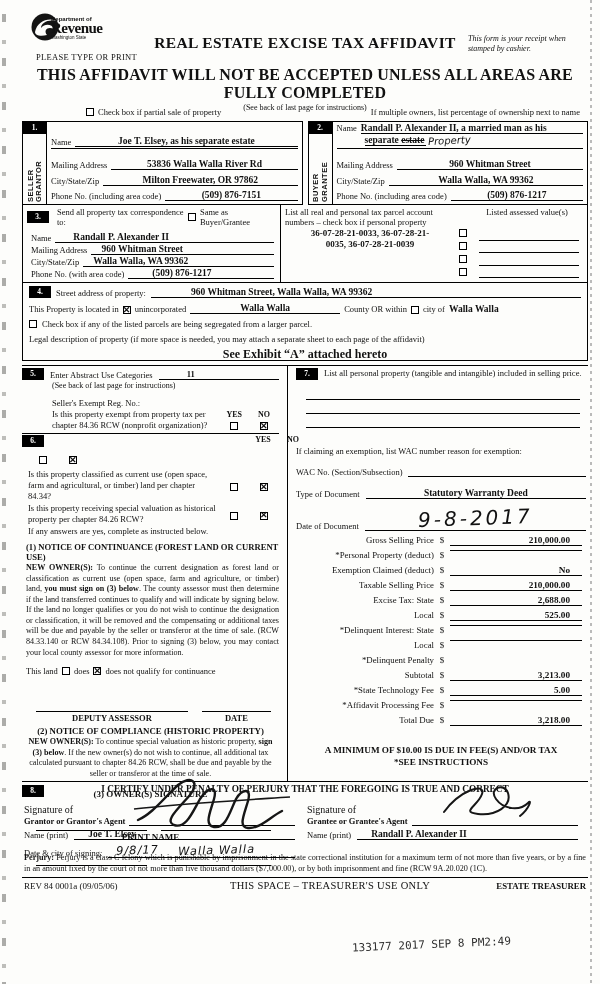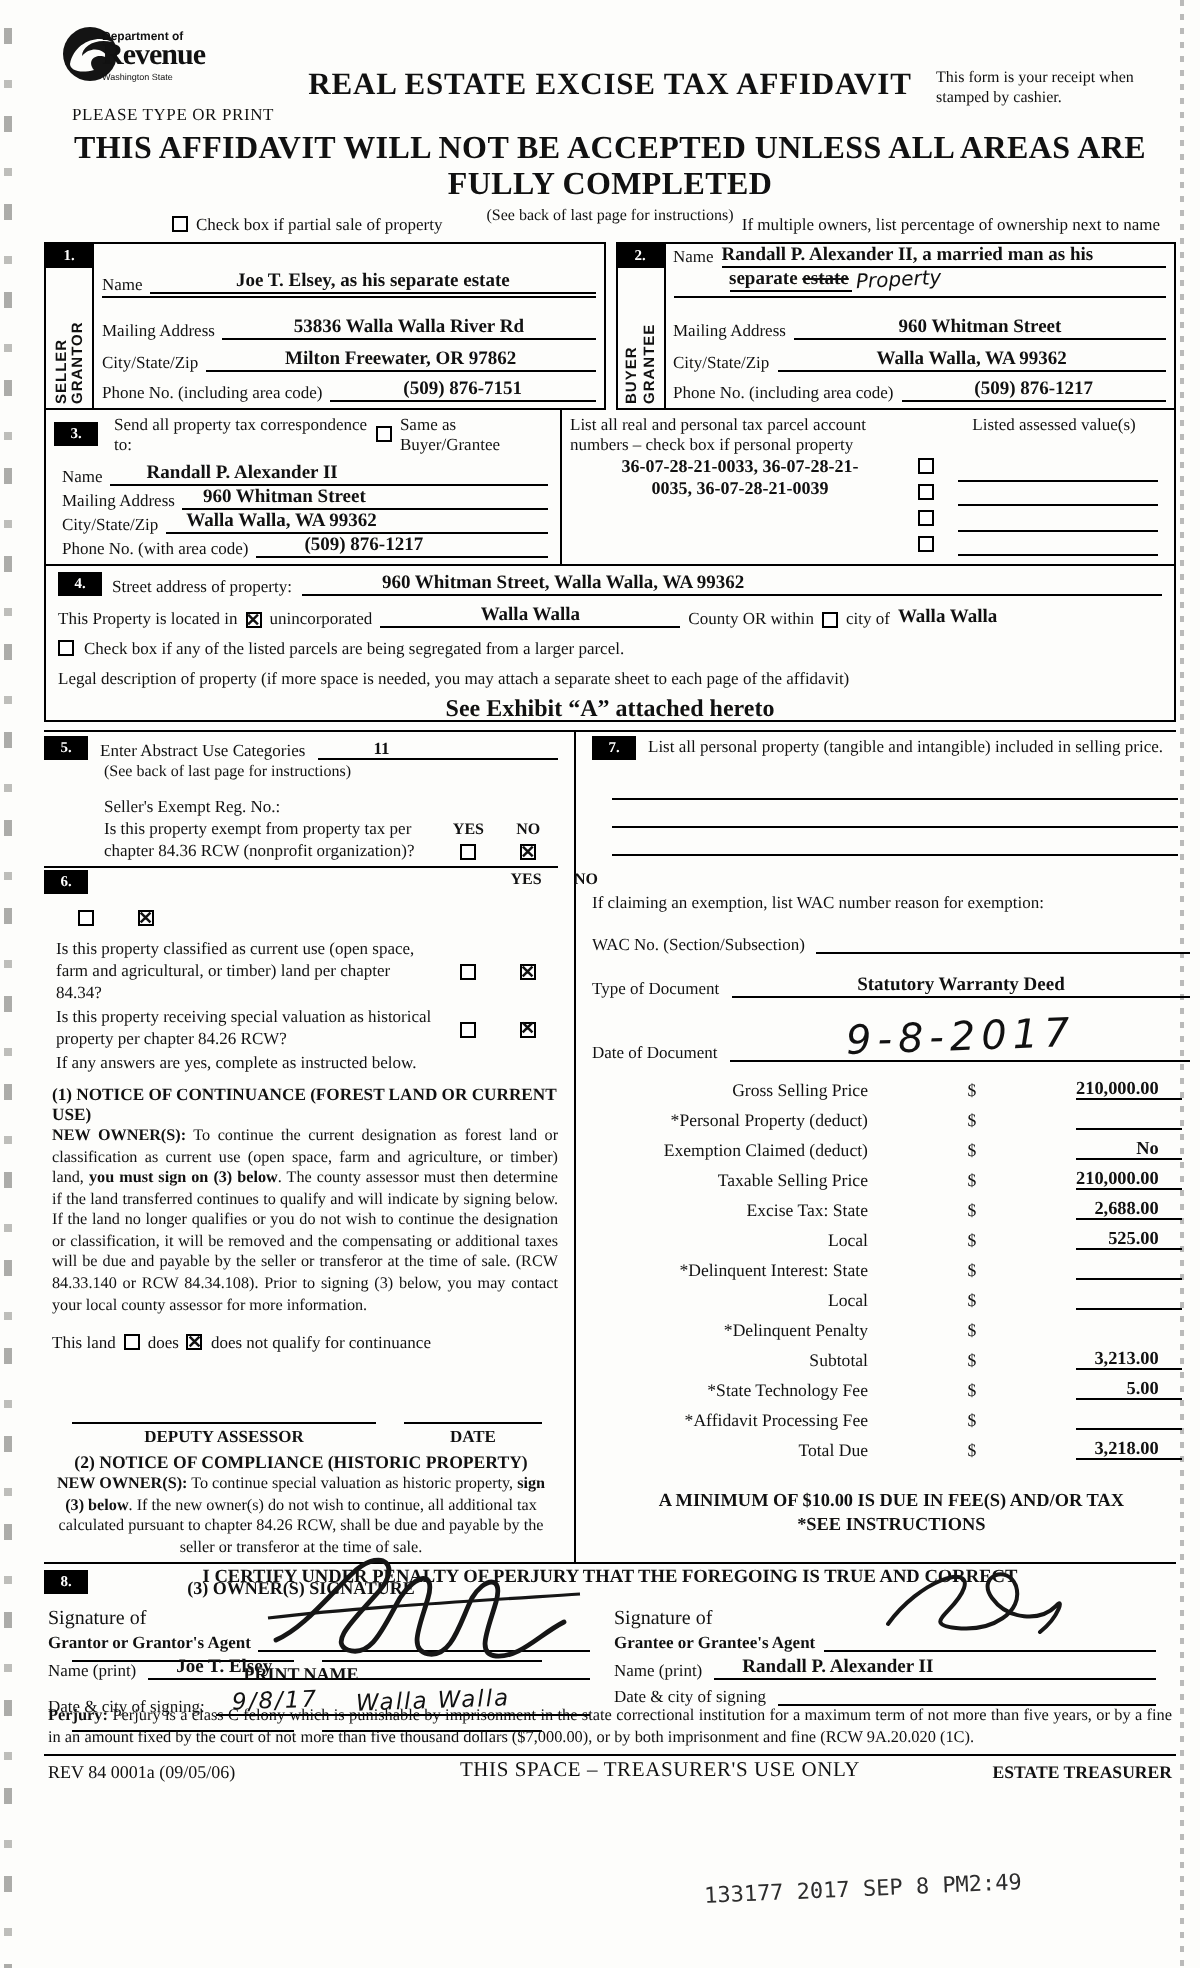--- a/index.html
+++ b/index.html
@@ -22,21 +22,21 @@
   .hdr { position:relative; height:96px; }
   .logo { position:absolute; left:8px; top:4px; width:120px; }
   .logo-row { display:flex; align-items:center; }
   .logo-text { margin-left:-9px; margin-top:-2px; }
   .logo-dept { font-family:"Liberation Sans",sans-serif; font-size:6px; font-weight:bold; }
   .logo-rev { font-family:"Liberation Serif",serif; font-size:15px; font-weight:bold; letter-spacing:-.5px; line-height:.9; }
   .logo-state { font-family:"Liberation Sans",sans-serif; font-size:4.5px; }
   .please-type { position:absolute; left:14px; top:44px; font-size:8.5px; letter-spacing:.3px; }
   .title { text-align:center; font-size:15.5px; font-weight:bold; letter-spacing:.4px; padding-top:26px; }
   .subtitle { text-align:center; font-size:10.5px; margin-top:1px; }
-  .receipt { position:absolute; right:10px; top:26px; width:110px; font-size:8px; line-height:1.25; }
+  .receipt { position:absolute; right:10px; top:26px; width:110px; font-size:8px; line-height:1.25;font-style:italic; }
   .warning { text-align:center; font-size:16px; font-weight:bold; margin-top:14px; letter-spacing:.2px; }
   .seeback { text-align:center; font-size:8px; margin-top:1px; }
 
   .partial-row { display:flex; justify-content:space-between; font-size:8.5px; padding:3px 8px 1px 64px; }
   .partial-left { display:flex; align-items:center; gap:4px; }
 
   
   .cb { display:inline-block; width:8px; height:8px; border:1px solid #000; position:relative;
         vertical-align:-1px; background:#fff; flex:none; }
   .cb.checked::after { content:"✕"; position:absolute; left:-1px; top:-2.5px; font-size:9px; font-weight:bold; }
@@ -131,21 +131,21 @@
   .pp-lines { margin-top:8px; }
   .pp-lines .u { display:block; height:12px; margin:0 6px 2px 10px; }
   .claim-note { font-size:8.5px; margin-top:16px; }
   .wac-row,.reason-row,.type-row,.date-row { display:flex; align-items:flex-end; gap:6px; font-size:8.5px; margin-top:11px; }
   .wac-row .u,.reason-row .u { flex:1; height:10px; }
   .type-row .u,.date-row .u { flex:1; text-align:center; }
   .date-row { margin-top:2px; height:30px; }
   .hand-date { font-size:20px; letter-spacing:3px; transform:rotate(-2deg); display:inline-block; font-weight:400; }
 
   .money { margin-top:4px; }
-  .mrow { display:flex; align-items:flex-end; font-size:8.8px; height:15px;gap:44px; }
+  .mrow { display:flex; align-items:flex-start; font-size:8.8px; height:15px; }
   .mlab { width:138px; text-align:right; }
   .mcur { width:16px; text-align:center; }
   .mval { flex:1; border-bottom:1.4px solid #000; text-align:right; font-weight:bold; font-size:9.2px; padding-right:12px; margin-right:4px; }
   .mval.noline { border-bottom:none; }
   .min-note { text-align:center; font-weight:bold; font-size:9.2px; line-height:1.35; margin-top:14px; }
 
   
   .sec8 { border-top:1.2px solid #000; margin-top:0; position:relative; height:68px; padding-top:2px; }
   .cert-row { display:flex; align-items:center; }
   .cert-row .num-box { position:absolute; left:0; top:3px; }
@@ -578,24 +578,20 @@
         <div class="sigcol">
           <div class="sigrow1">Signature of</div>
           <div class="sigrow2">
             <span>Grantee or Grantee's Agent</span>
             <span class="u"></span>
           </div>
           <div class="nprow">
             <span>Name (print)</span>
             <span class="u val">Randall P. Alexander II</span>
           </div>
-          <div class="dcrow">
-            <span>Date &amp; city of signing</span>
-            <span class="u"></span>
-          </div>
         </div>
       </div>
     </div>
 
     <div class="perjury">
       <b>Perjury:</b><span>  Perjury is a class C felony which is punishable by imprisonment in the state correctional institution for a maximum term of not more than five years, or by a fine in an amount fixed by the court of not more than five thousand dollars ($7,000.00), or by both imprisonment and fine (RCW 9A.20.020 (1C).</span>
     </div>
 
     <div class="footer-row">
       <span class="f-rev">REV 84 0001a (09/05/06)</span>

